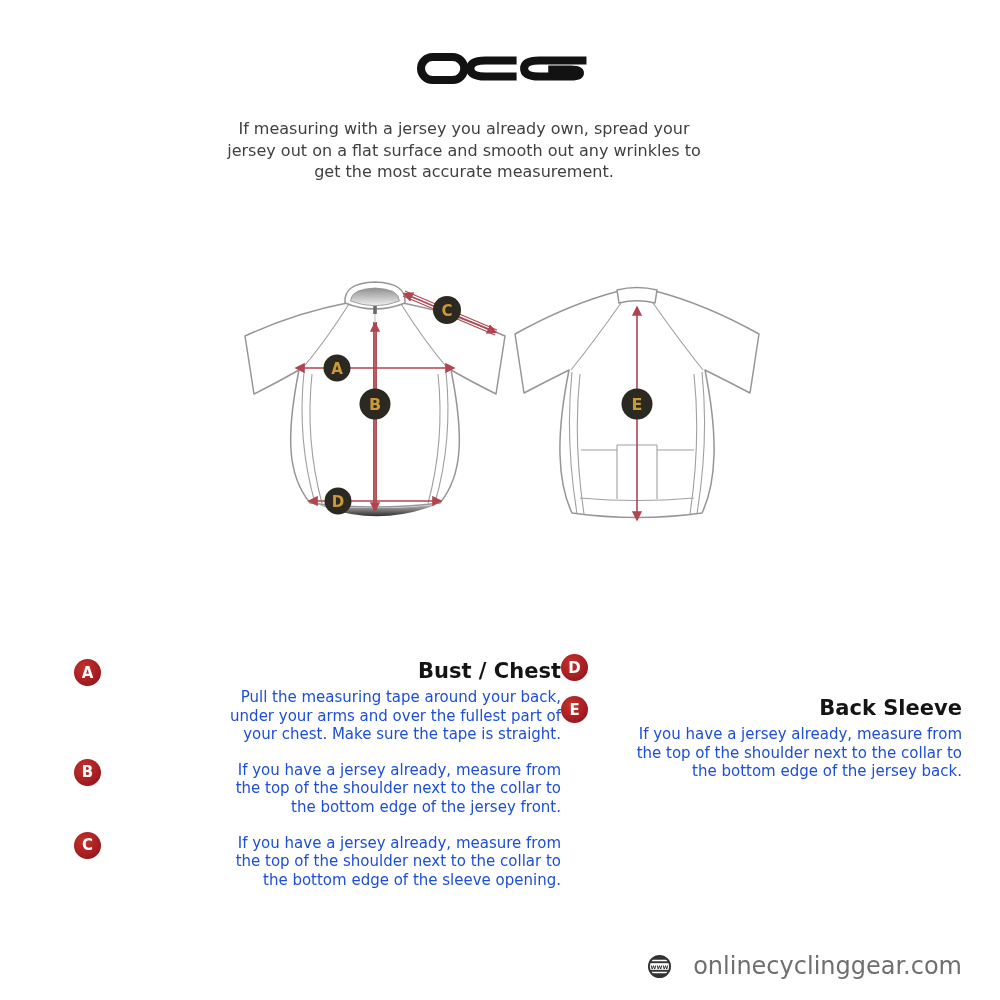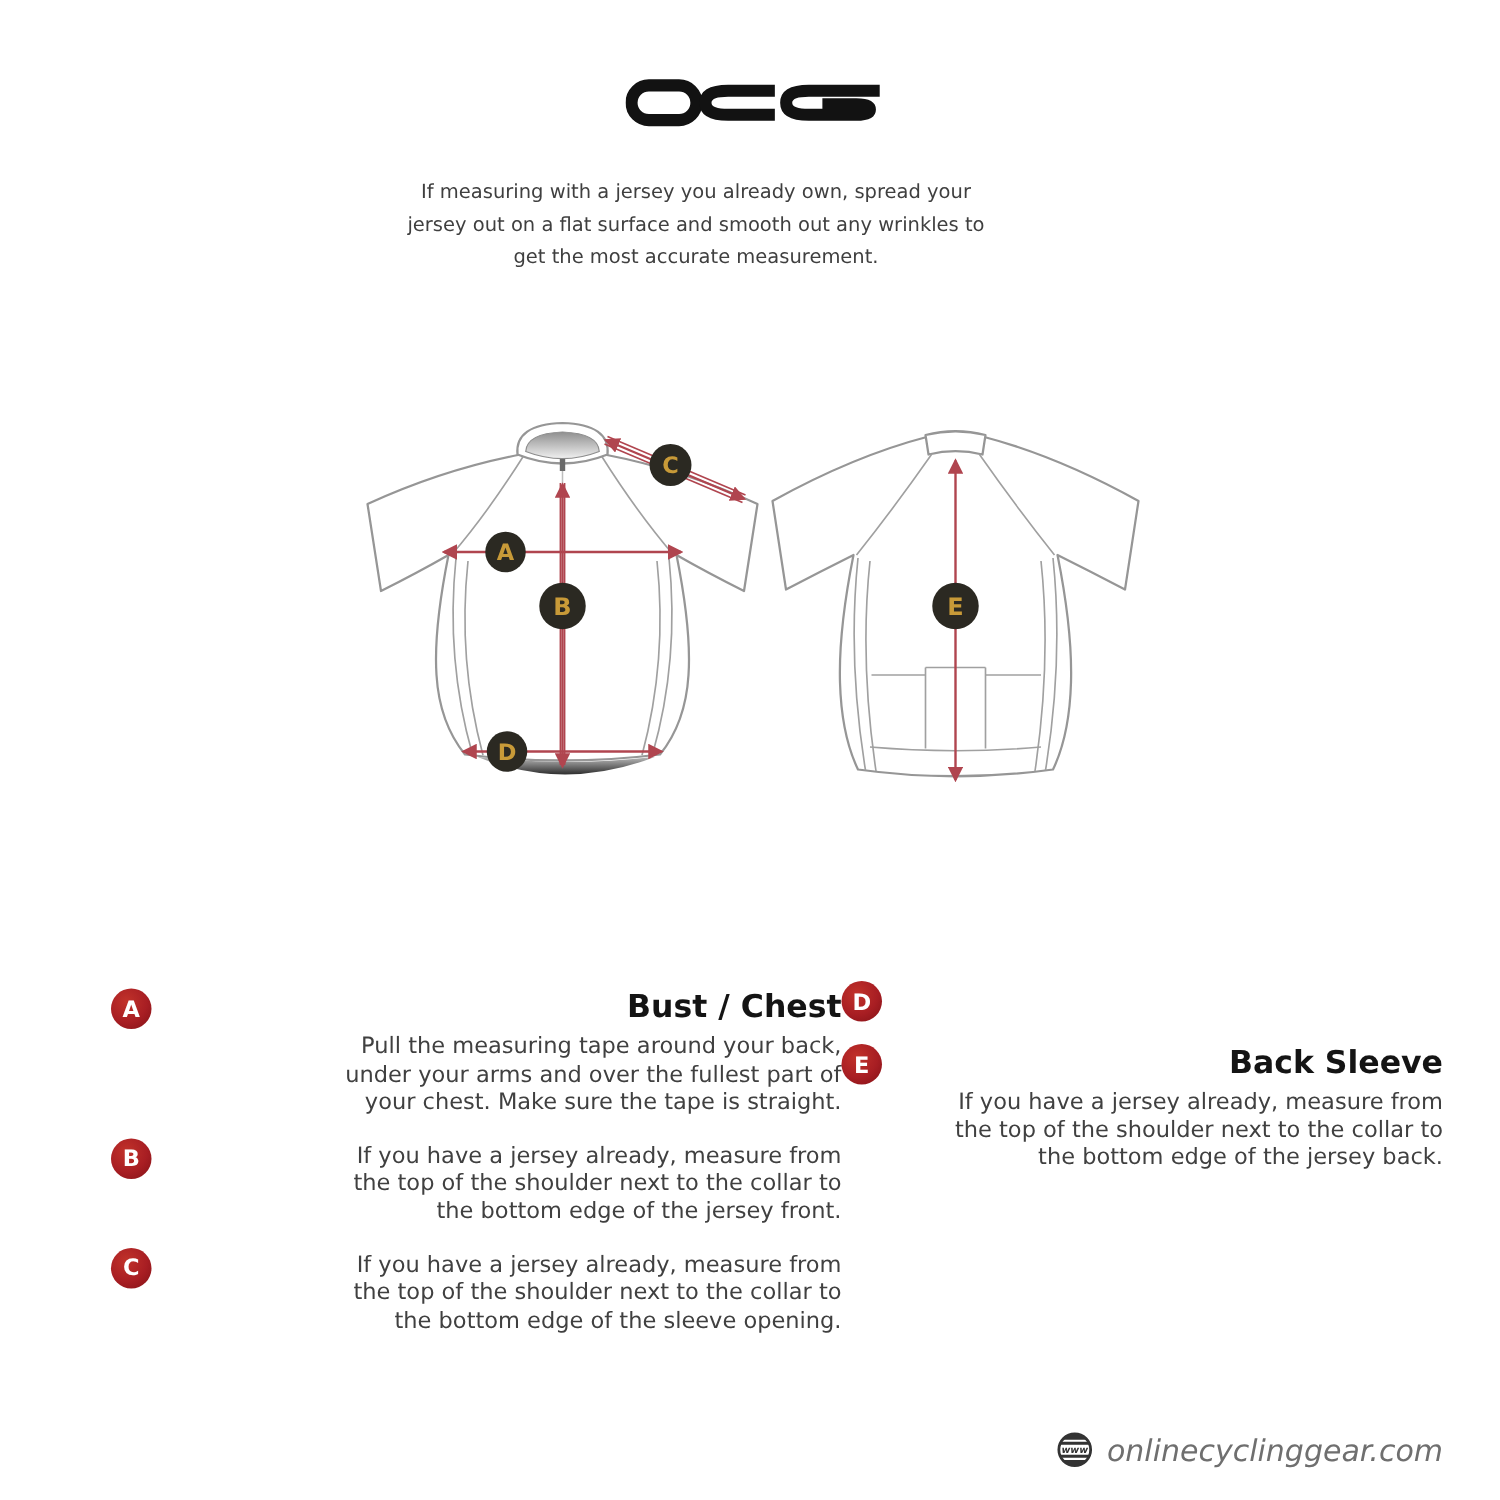--- a/index.html
+++ b/index.html
@@ -10,21 +10,21 @@
   }
   .sr-only{position:absolute;width:1px;height:1px;overflow:hidden;clip:rect(0 0 0 0);white-space:nowrap;}
 
   
   .logo{position:absolute;left:417px;top:52px;width:174px;height:33px;}
   .logo svg{display:block;width:100%;height:100%;}
 
   
   .intro{
     position:absolute;left:0;top:118px;width:928px;
-    text-align:center;font-size:13px;line-height:21.5px;color:#3f3f3f;
+    text-align:center;font-size:16px;line-height:21.5px;color:#3f3f3f;
     white-space:pre-line;
   }
 
   
   .diagram{position:absolute;left:225px;top:270px;width:570px;height:292px;}
   .diagram svg{display:block;width:100%;height:100%;}
   .jersey-line{fill:#ffffff;stroke:#969696;stroke-width:1.5;stroke-linejoin:round;}
   .seam{fill:none;stroke:#a0a0a0;stroke-width:1.1;}
   .measure{stroke:#b0454f;stroke-width:1.6;fill:none;}
   .measure-thin{stroke:#b0454f;stroke-width:1.1;fill:none;}
@@ -44,31 +44,31 @@
   .m-badge{
     width:27px;height:27px;border-radius:50%;flex:0 0 27px;
     background:radial-gradient(circle at 38% 32%, #c1322a 0%, #a81e23 55%, #821116 100%);
     color:#ffffff;font-weight:bold;font-size:15px;
     display:flex;align-items:center;justify-content:center;
     margin-right:9px;margin-top:1px;
   }
   .m-content{flex:1;text-align:right;}
   .m-title{font-size:21px;font-weight:bold;color:#141414;line-height:27px;}
   .m-desc{
-    font-size:15px;line-height:18.6px;color:#404040;margin-top:3px;
+    font-size:15px;line-height:18.6px;color:#1d4ed8;margin-top:3px;
     white-space:pre-line;
   }
 
   
   .footer{
     position:absolute;right:38px;bottom:20px;
-    display:flex;align-items:center;font-style:italic;
+    display:flex;align-items:center;
   }
   .globe{width:27px;height:27px;margin-right:8px;}
-  .site{font-size:20px;color:#6f6f6f;text-decoration:none;}
+  .site{font-size:24px;color:#6f6f6f;text-decoration:none;margin-left:12px;}
 </style>
 </head>
 <body>
 
 <div class="logo">
   <span class="sr-only">OCG</span>
   <svg viewBox="0 0 346 64">
     <g fill="none" stroke="#121212" stroke-width="16">
       <rect x="8" y="9" width="86" height="46" rx="23"></rect>
       <path d="M 198 16 H 136 Q 106 16 106 32 Q 106 48 136 48 H 198"></path>

